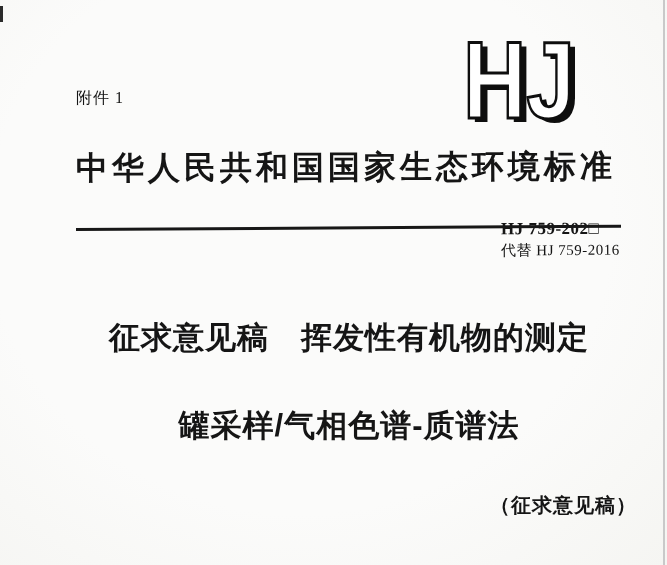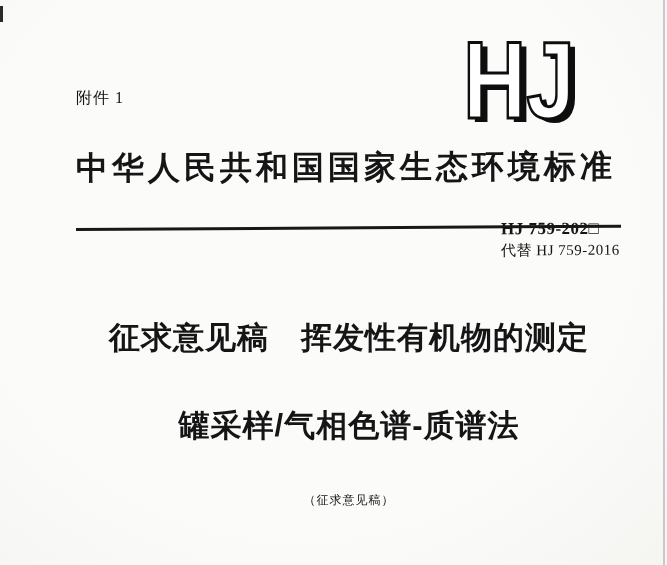--- a/index.html
+++ b/index.html
@@ -117,24 +117,24 @@
     font-size: 19px;
     white-space: nowrap;
   }
   .title-en-line1 { top: 424px; }
   .title-en-line2 { top: 461px; }
   .draft-note {
     position: absolute;
     left: 61px;
     width: 576px;
     top: 492px;
-    text-align: center;
+    text-align: right;
     font-family: "Liberation Sans", "DejaVu Sans", sans-serif;
-    font-weight: normal;
-    font-size: 12px;
+    font-weight: bold;
+    font-size: 20px;
     letter-spacing: 1px;
   }
 </style>
 </head>
 <body>
 
 <div class="page">
 
   <div class="scan-corner-speck"></div>
   <div class="scan-edge-line"></div>

